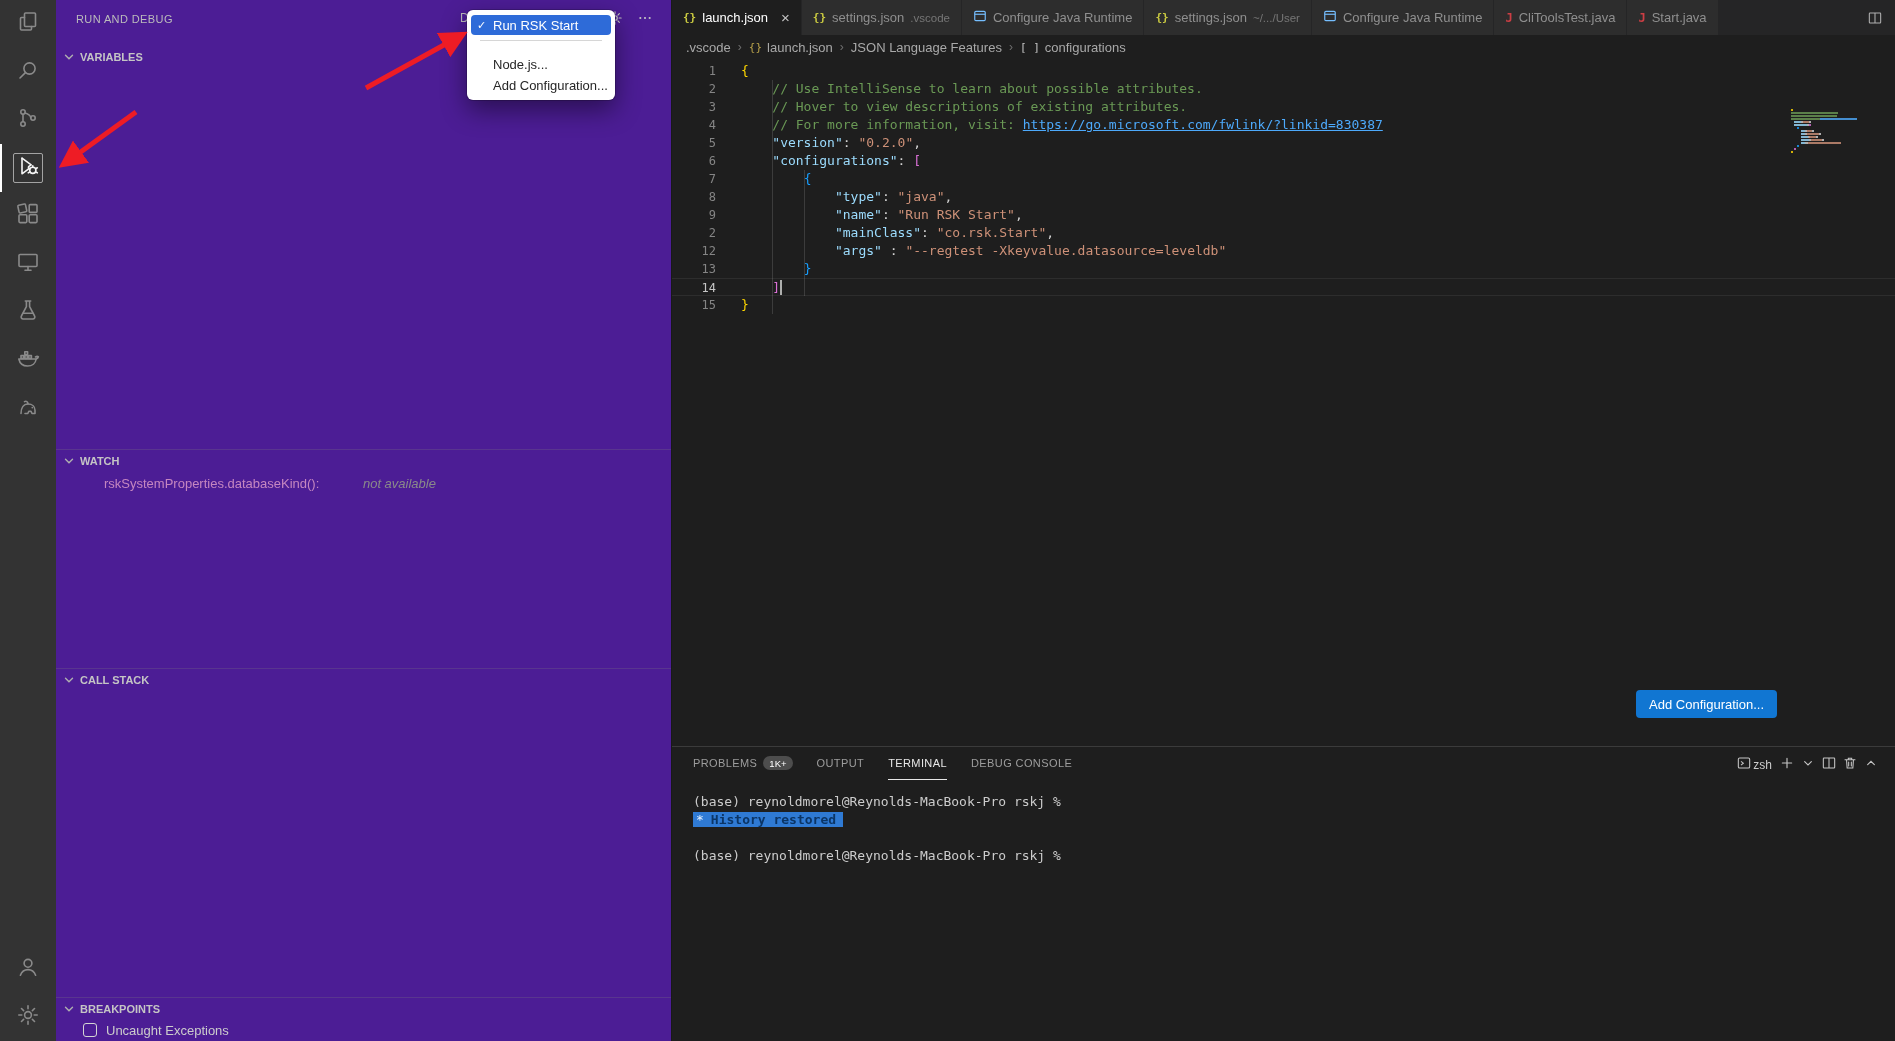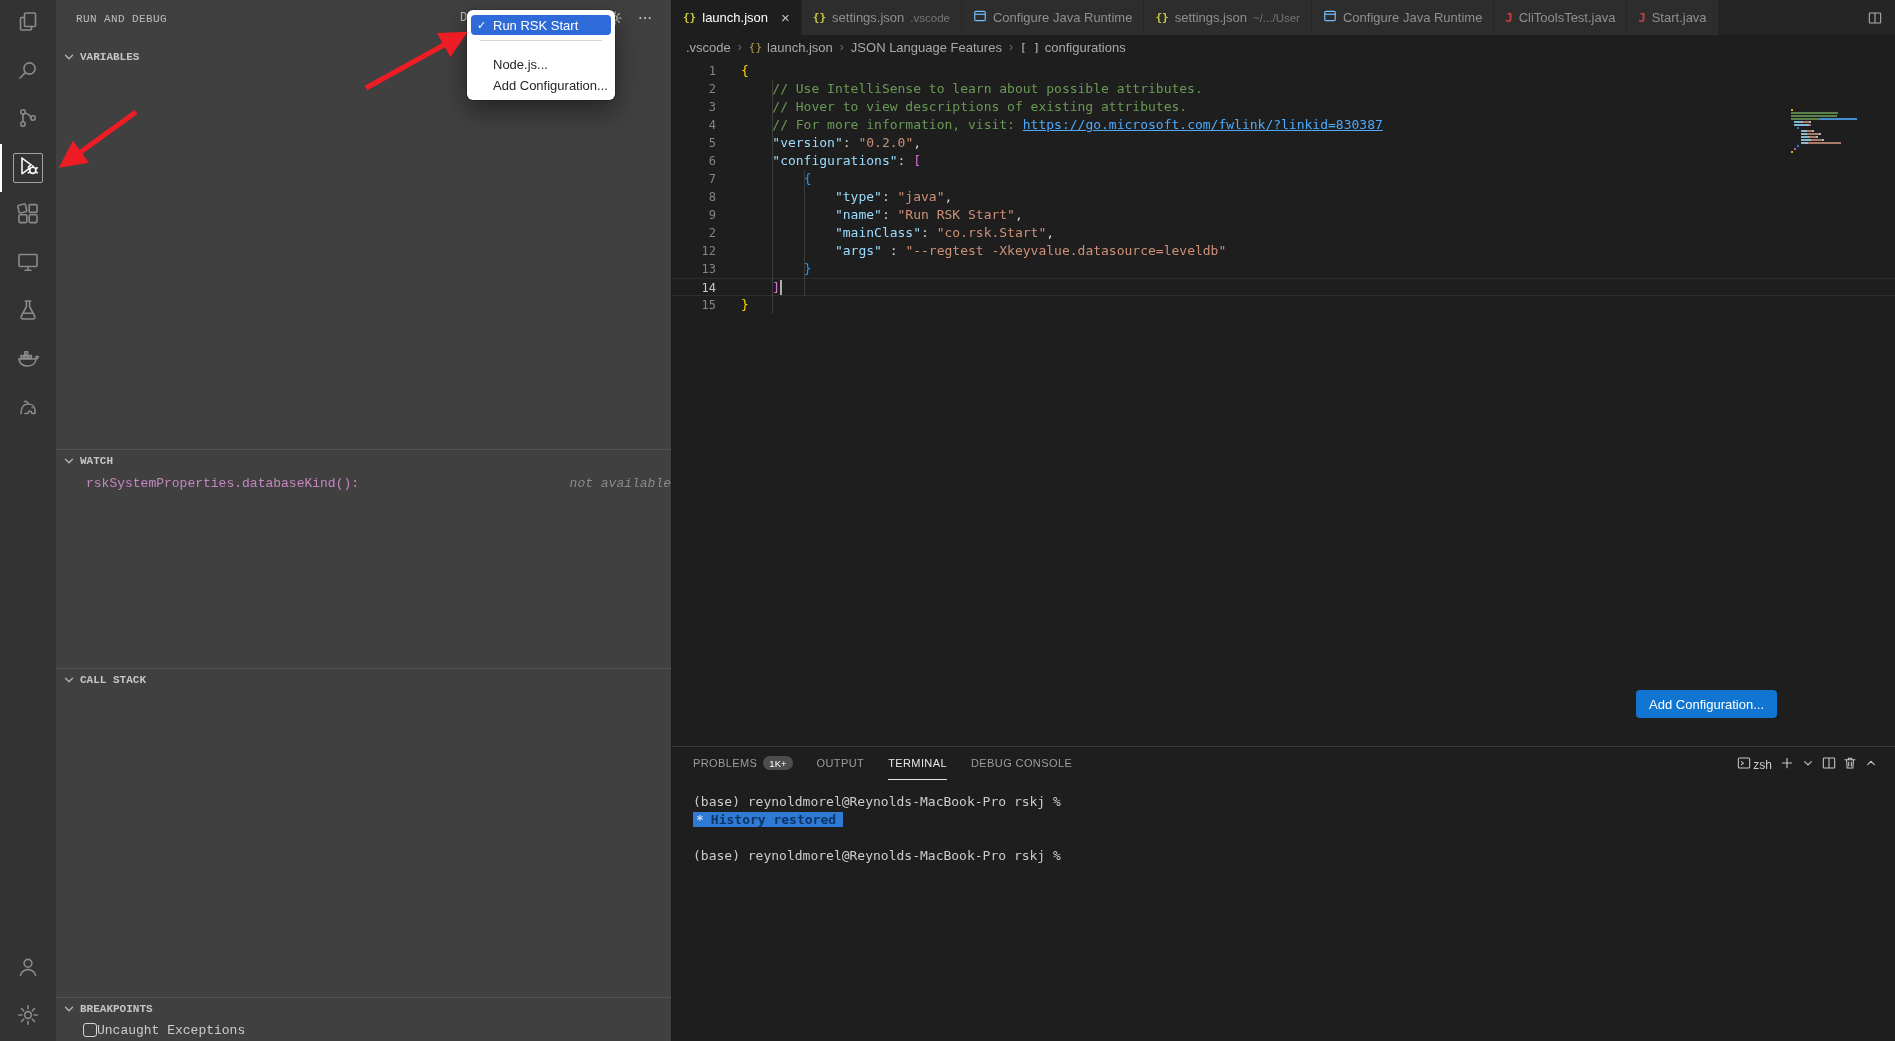--- a/index.html
+++ b/index.html
@@ -14,39 +14,39 @@
   .ab-item { height:48px; display:flex; align-items:center; justify-content:center;
              color:#8a8a8a; position:relative; cursor:pointer; }
   .ab-item svg { width:24px; height:24px; }
   .ab-item.active { color:#f5f5f5; }
   .ab-item.active::before { content:""; position:absolute; left:0; top:0; bottom:0; width:2px; background:#ffffff; }
   .ab-item.active::after { content:""; position:absolute; left:13px; right:13px; top:9px; bottom:9px;
              border:1px solid rgba(255,255,255,.55); border-radius:2px; }
 
   
   .sidebar { position:absolute; left:56px; top:0; width:616px; height:100%;
-             background:#404040; border-right:1px solid #191919; z-index:4;font-family:Liberation Mono, monospace; }
+             background:#4c1d95; border-right:1px solid #191919; z-index:4; }
   .sb-title { position:absolute; left:20px; top:13px; font-size:11px; letter-spacing:.4px; color:#bcbcbc; }
   .sb-partial { position:absolute; left:404px; top:11px; font-size:12px; color:#bbbbbb; }
   .sb-actions { position:absolute; right:18px; top:10px; display:flex; gap:14px; color:#c5c5c5; }
   .sb-actions svg { width:16px; height:16px; }
   .sec { position:absolute; left:0; right:0; height:22px; display:flex; align-items:center; gap:4px;
          padding-left:6px; font-size:11px; font-weight:700; color:#c5c5c5; cursor:pointer; }
   .sec svg { width:14px; height:14px; color:#b0b0b0; }
   .sec.bordered { border-top:1px solid rgba(128,128,128,.25); }
   #sec-variables { top:46px; }
   #sec-watch { top:449px; }
   #sec-callstack { top:668px; }
   #sec-breakpoints { top:997px; }
-  .watch-row { position:absolute; top:473px; left:0; right:0; height:20px; padding-left:30px;
-               font-size:13px; display:flex; align-items:center; white-space:pre;justify-content:space-between; }
+  .watch-row { position:absolute; top:473px; left:8px; right:0; height:20px; padding-left:40px;
+               font-size:13px; display:flex; align-items:center; white-space:pre; }
   .watch-expr { color:#c586c0; }
   .watch-val { color:#8a8a8a; font-style:italic;margin-left:40px; }
   .bp-row { position:absolute; top:1020px; left:0; right:0; height:20px; padding-left:27px;
-            display:flex; align-items:center; font-size:13px; color:#cccccc; }
+            display:flex; align-items:center; gap:9px; font-size:13px; color:#cccccc; }
   .checkbox { width:14px; height:14px; border:1px solid #d4d4d4; border-radius:3px; background:transparent; }
 
   
   .editor-region { position:absolute; left:672px; top:0; right:0; height:746px; background:#1e1e1e; }
   .tabs-row { position:absolute; left:0; right:0; top:0; height:35px; background:#252526;
               display:flex; align-items:stretch; }
   .tab { display:flex; align-items:center; gap:6px; padding:0 11px; font-size:13px; color:#8f8f8f;
          background:#2d2d2d; border-right:1px solid #252526; cursor:pointer; white-space:nowrap; }
   .tab.active { background:#1e1e1e; color:#ffffff; }
   .tab .detail { font-size:11.5px; color:#767676; }

